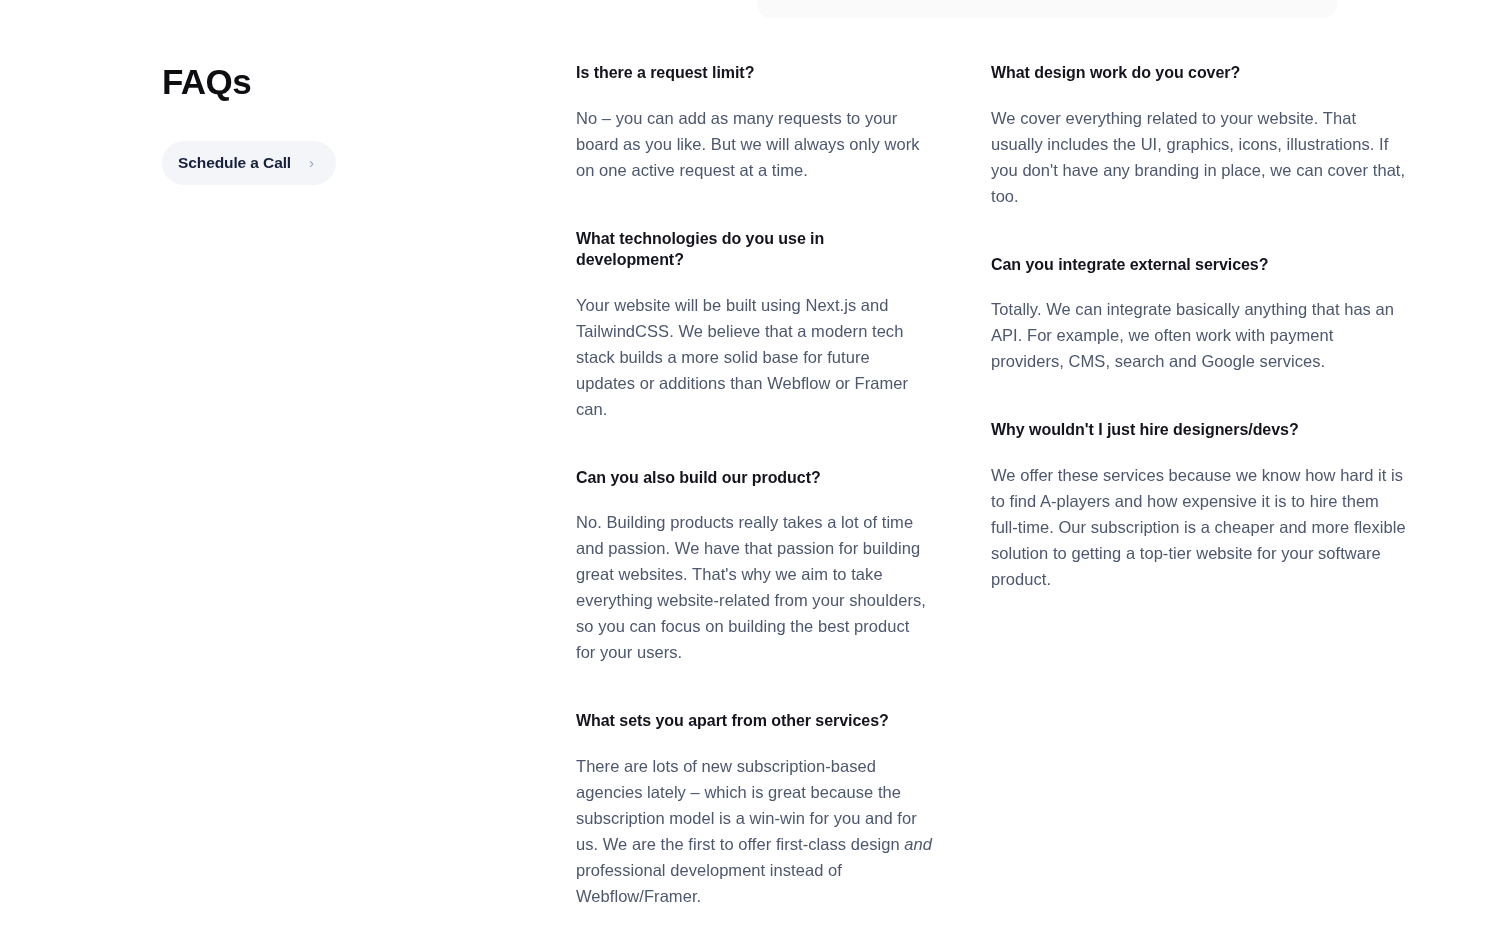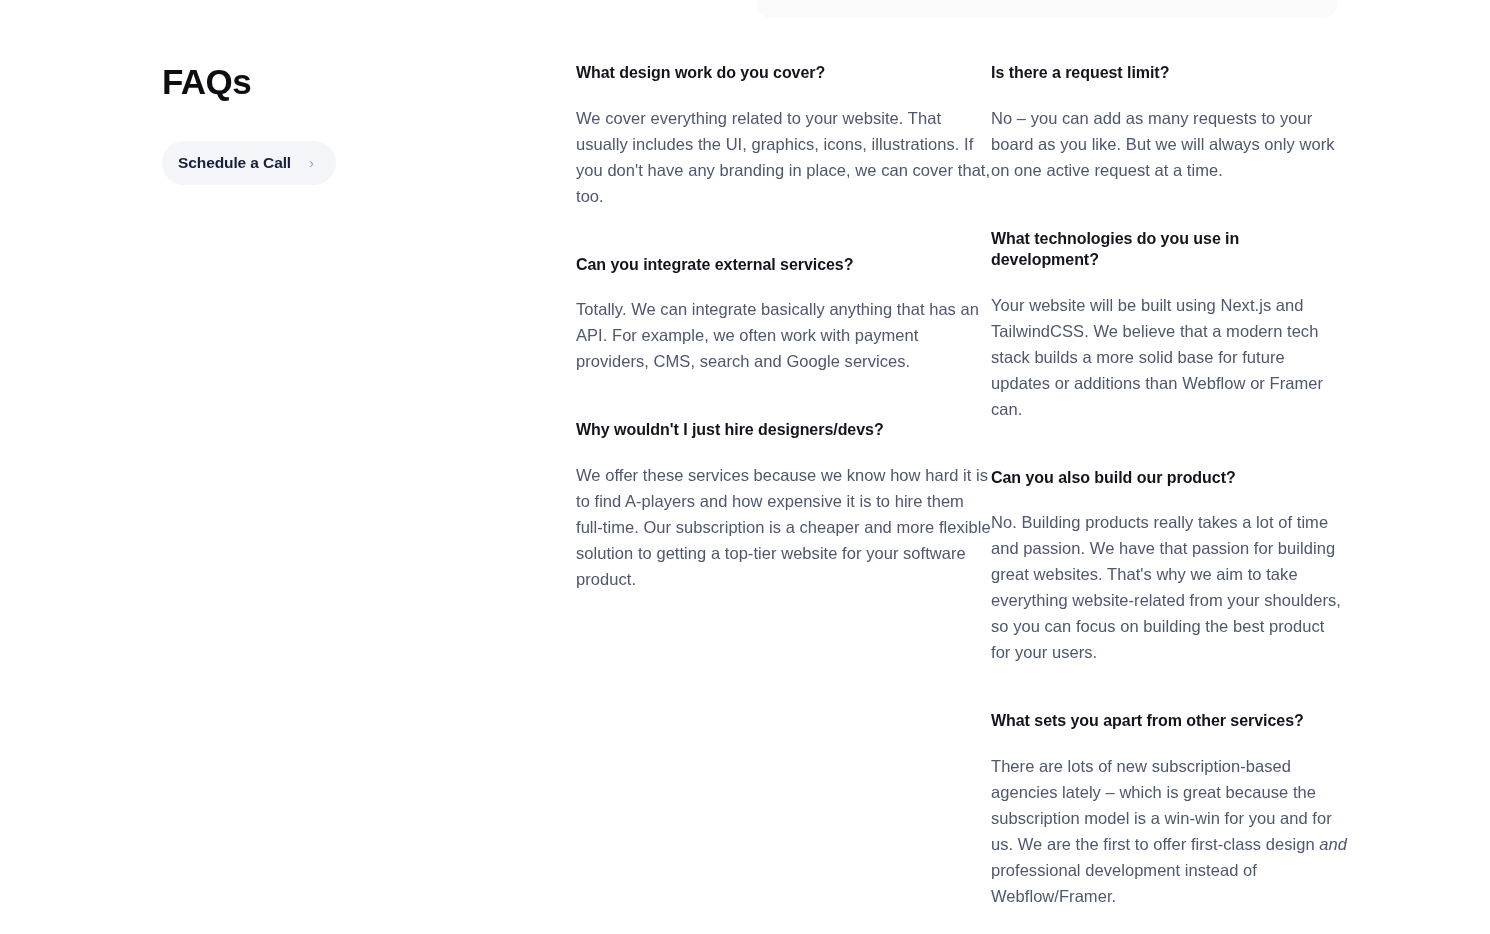--- a/index.html
+++ b/index.html
@@ -138,48 +138,48 @@
 
 
       <div class="cta-wrap">
         <button class="cta-button">
           <span class="cta-label">Schedule a Call</span>
           <span class="cta-chevron">›</span>
         </button>
       </div>
     </div>
 
-    <div class="faq-col second">
-        <div class="faq-item">
-          <div class="faq-q">What design work do you cover?</div>
-          <div class="faq-a">We cover everything related to your website. That usually includes the UI, graphics, icons, illustrations. If you don't have any branding in place, we can cover that, too.</div>
-        </div>
-        <div class="faq-item">
-          <div class="faq-q">Can you integrate external services?</div>
-          <div class="faq-a">Totally. We can integrate basically anything that has an API. For example, we often work with payment providers, CMS, search and Google services.</div>
-        </div>
-        <div class="faq-item">
-          <div class="faq-q">Why wouldn't I just hire designers/devs?</div>
-          <div class="faq-a">We offer these services because we know how hard it is to find A-players and how expensive it is to hire them full-time. Our subscription is a cheaper and more flexible solution to getting a top-tier website for your software product.</div>
-        </div>
-      </div>
-
     <div class="faq-col first">
         <div class="faq-item">
           <div class="faq-q">Is there a request limit?</div>
           <div class="faq-a">No – you can add as many requests to your board as you like. But we will always only work on one active request at a time.</div>
         </div>
         <div class="faq-item">
           <div class="faq-q">What technologies do you use in development?</div>
           <div class="faq-a">Your website will be built using Next.js and TailwindCSS. We believe that a modern tech stack builds a more solid base for future updates or additions than Webflow or Framer can.</div>
         </div>
         <div class="faq-item">
           <div class="faq-q">Can you also build our product?</div>
           <div class="faq-a">No. Building products really takes a lot of time and passion. We have that passion for building great websites. That's why we aim to take everything website-related from your shoulders, so you can focus on building the best product for your users.</div>
         </div>
         <div class="faq-item">
           <div class="faq-q">What sets you apart from other services?</div>
           <div class="faq-a"><span>There are lots of new subscription-based agencies lately – which is great because the subscription model is a win-win for you and for us. We are the first to offer first-class design </span><em>and</em><span> professional development instead of Webflow/Framer.</span></div>
         </div>
       </div>
 
+    <div class="faq-col second">
+        <div class="faq-item">
+          <div class="faq-q">What design work do you cover?</div>
+          <div class="faq-a">We cover everything related to your website. That usually includes the UI, graphics, icons, illustrations. If you don't have any branding in place, we can cover that, too.</div>
+        </div>
+        <div class="faq-item">
+          <div class="faq-q">Can you integrate external services?</div>
+          <div class="faq-a">Totally. We can integrate basically anything that has an API. For example, we often work with payment providers, CMS, search and Google services.</div>
+        </div>
+        <div class="faq-item">
+          <div class="faq-q">Why wouldn't I just hire designers/devs?</div>
+          <div class="faq-a">We offer these services because we know how hard it is to find A-players and how expensive it is to hire them full-time. Our subscription is a cheaper and more flexible solution to getting a top-tier website for your software product.</div>
+        </div>
+      </div>
+
   </div>
 </div>
 
 </body></html>

